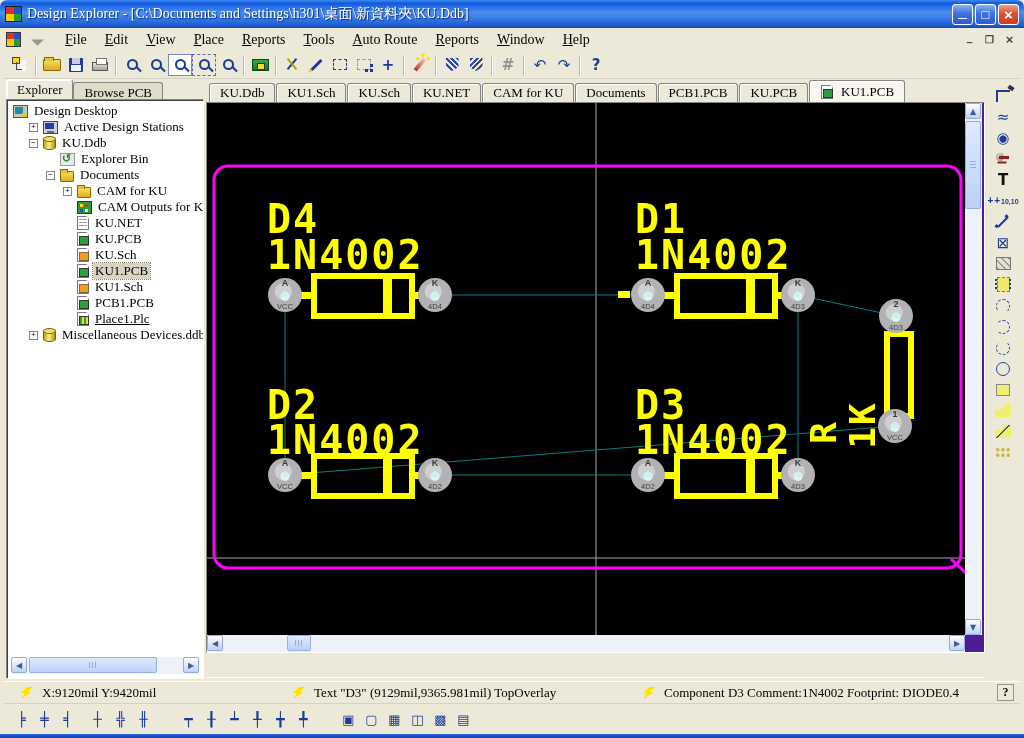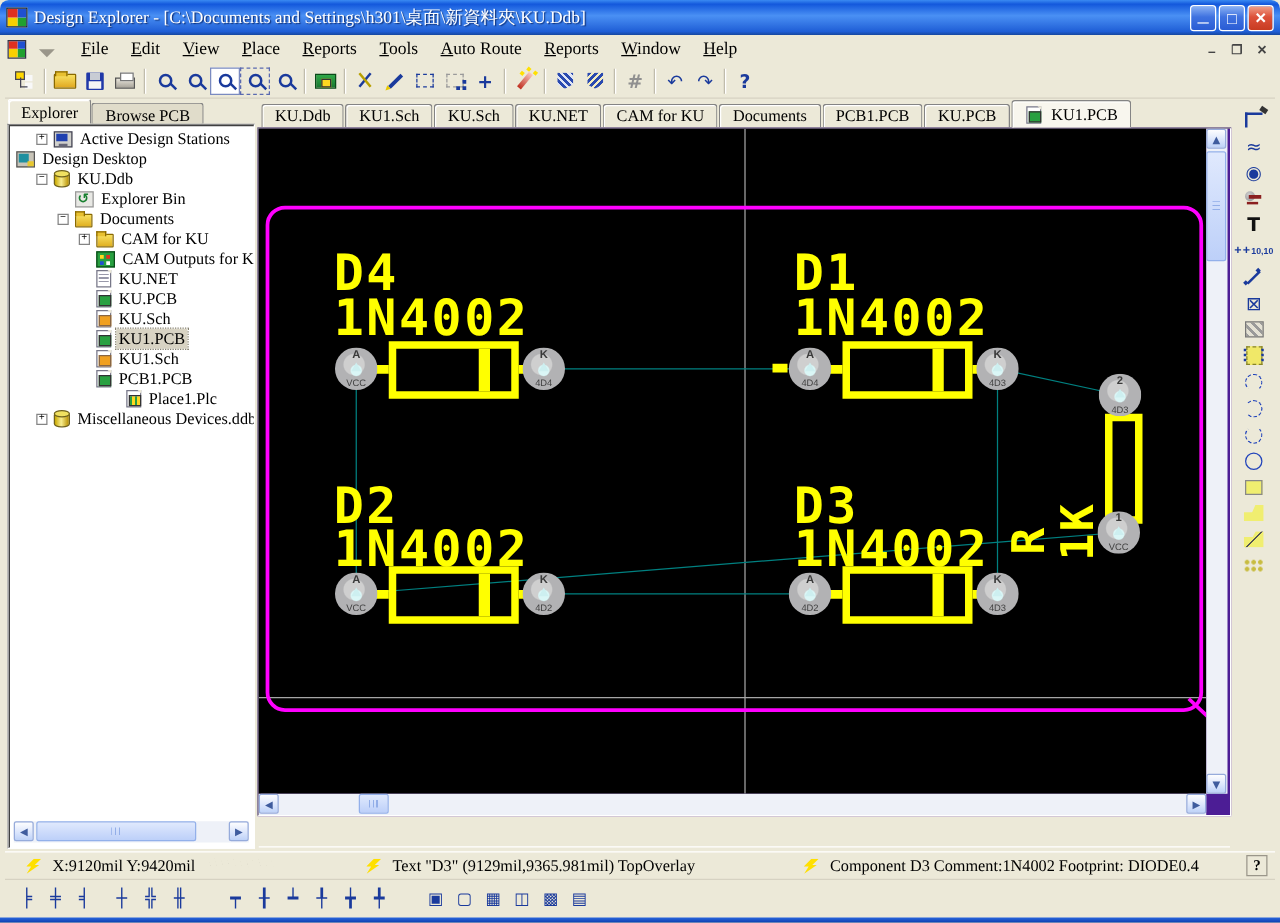--- a/index.html
+++ b/index.html
@@ -373,29 +373,29 @@
       </span>
     </div>
 
   <div id="left-panel">
     <div class="ptab-row" id="panel-tabs">
         <span class="ptab active">Explorer</span>
         <span class="ptab">Browse PCB</span>
       </div>
     <div id="tree-wrap">
       <div id="tree">
+          <div class="trow" style="padding-left: 5px;">
+            <span class="ticon t-desktop"></span>
+            <span class="tlabel">Design Desktop</span>
+          </div>
           <div class="trow" style="padding-left: 22px;">
             <span class="texp plus"></span>
             <span class="ticon t-stations"></span>
             <span class="tlabel">Active Design Stations</span>
           </div>
-          <div class="trow" style="padding-left: 5px;">
-            <span class="ticon t-desktop"></span>
-            <span class="tlabel">Design Desktop</span>
-          </div>
           <div class="trow" style="padding-left: 22px;">
             <span class="texp minus"></span>
             <span class="ticon t-database"></span>
             <span class="tlabel">KU.Ddb</span>
           </div>
           <div class="trow" style="padding-left: 39px;">
             <span class="tspacer"></span>
             <span class="ticon t-recycle"></span>
             <span class="tlabel">Explorer Bin</span>
           </div>
@@ -437,21 +437,21 @@
           <div class="trow" style="padding-left: 56px;">
             <span class="tspacer"></span>
             <span class="ticon t-doc t-sch"></span>
             <span class="tlabel">KU1.Sch</span>
           </div>
           <div class="trow" style="padding-left: 56px;">
             <span class="tspacer"></span>
             <span class="ticon t-doc t-pcb"></span>
             <span class="tlabel">PCB1.PCB</span>
           </div>
-          <div class="trow" style="padding-left: 80px;">
+          <div class="trow" style="padding-left: 56px; text-decoration: underline;">
             <span class="tspacer"></span>
             <span class="ticon t-doc t-plc"></span>
             <span class="tlabel">Place1.Plc</span>
           </div>
           <div class="trow" style="padding-left: 22px;">
             <span class="texp plus"></span>
             <span class="ticon t-database"></span>
             <span class="tlabel">Miscellaneous Devices.ddb</span>
           </div>
         </div>

